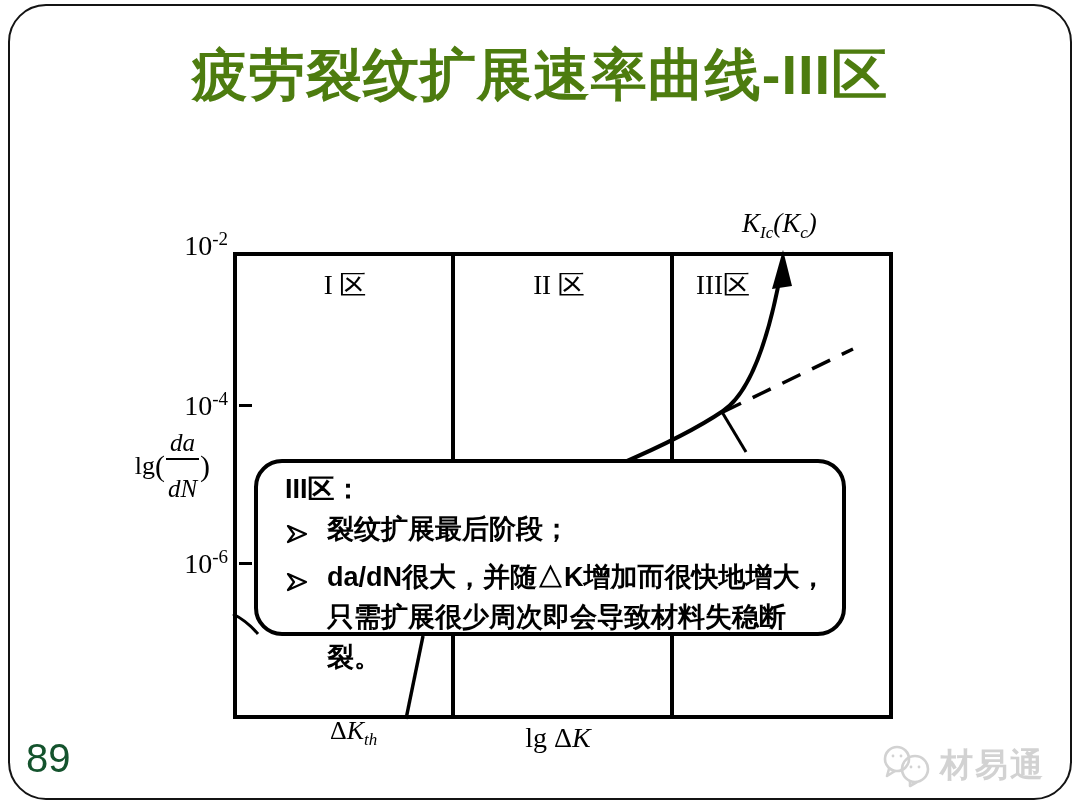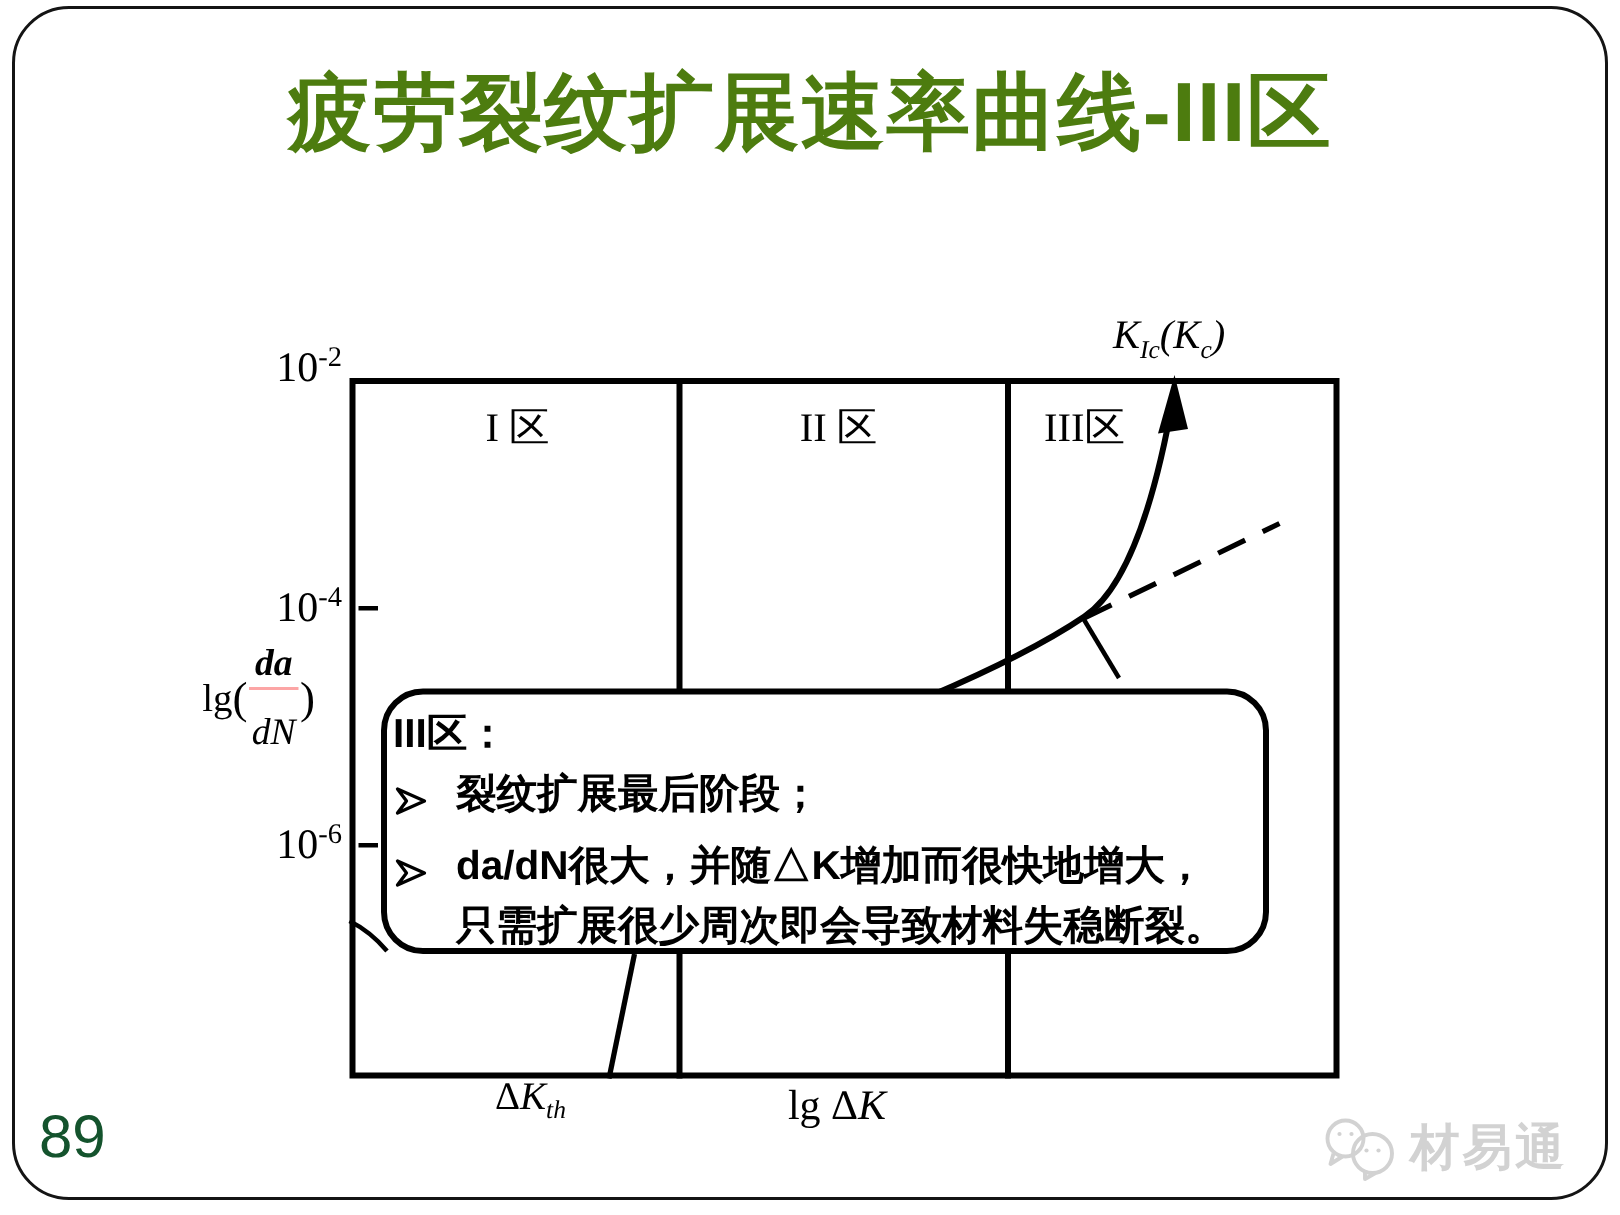--- a/index.html
+++ b/index.html
@@ -28,42 +28,42 @@
   .ytick sup { font-size:19px; }
   .ytick-1 { left:136px; top:228px; } .ytick-2 { left:136px; top:388px; } .ytick-3 { left:136px; top:546px; }
   .tickmark { position:absolute; width:13px; height:3px; background:#000; z-index:3; }
   .tickmark-1 { left:239px; top:404px; } .tickmark-2 { left:239px; top:562px; }
 
   .ylabel { position:absolute; left:94px; top:434px; width:116px; height:64px; z-index:3;
             display:flex; align-items:center; justify-content:flex-end; font-size:26px; }
   .ylabel .paren { font-size:30px; }
   .frac { display:inline-block; text-align:center; vertical-align:middle;
           font-style:italic; font-size:25px; line-height:1.05; margin:0 1px; }
-  .frac .num { display:block; border-bottom:2px solid #fca5a5; padding:0 4px 1px;font-weight:bold; }
+  .frac .num { display:block; border-bottom:2px solid #000000; padding:0 4px 1px; }
   .frac .den { display:block; padding-top:16px; }
 
   .xlabel { position:absolute; left:488px; top:722px; width:140px; text-align:center;
             font-size:28px; z-index:3; }
   .xlabel .it { font-style:italic; }
 
   .kic-label { position:absolute; left:742px; top:208px; width:150px; font-size:27px;
                font-style:italic; z-index:3; }
   .kic-label sub { font-size:17px; }
 
   .dkth-label { position:absolute; left:330px; top:668px; font-size:26px; z-index:3;margin-top:48px; }
   .dkth-label .it { font-style:italic; }
   .dkth-label sub { font-size:17px; font-style:italic; }
 
   .curves { position:absolute; left:0; top:0; width:1080px; height:810px; z-index:4;
             pointer-events:none; }
 
   
   .callout { position:absolute; left:254px; top:459px; width:592px; height:177px;
              background:#fff; border:4px solid #000; border-radius:28px; z-index:5;
-             padding:6px 12px 0 4px;
+             padding:6px 12px 0 27px;
              font-family:"Liberation Sans", sans-serif; font-weight:bold;
              font-size:27px; line-height:40px; }
   .bullet-row { display:flex; align-items:flex-start; }
   .bullet-icon { width:42px; flex:0 0 42px; padding-top:8px; }
   .bullet-text { flex:1; }
 
   .page-number { position:absolute; left:26px; top:736px; font-size:40px; color:#14532d;
                  font-family:Liberation Sans, sans-serif; z-index:6; }
 
   .wm { position:absolute; display:flex; align-items:center; gap:8px; z-index:6;

